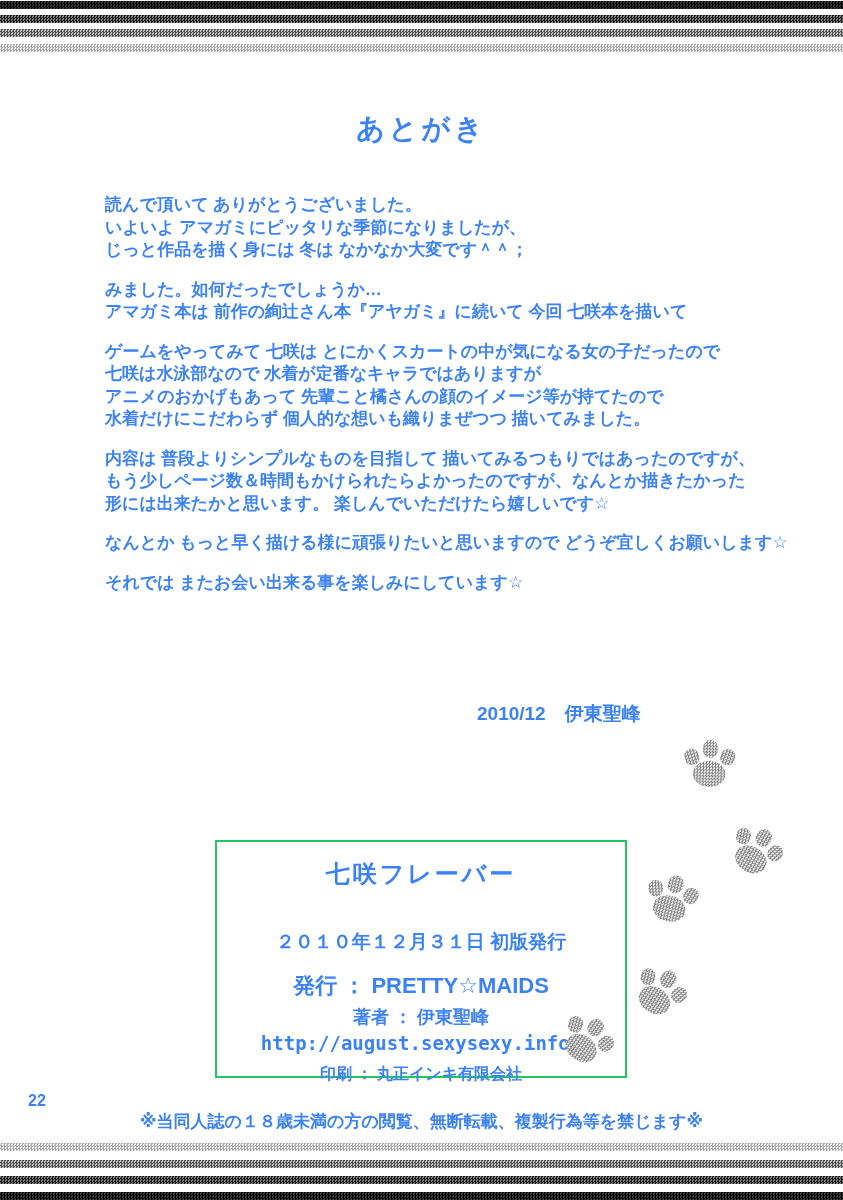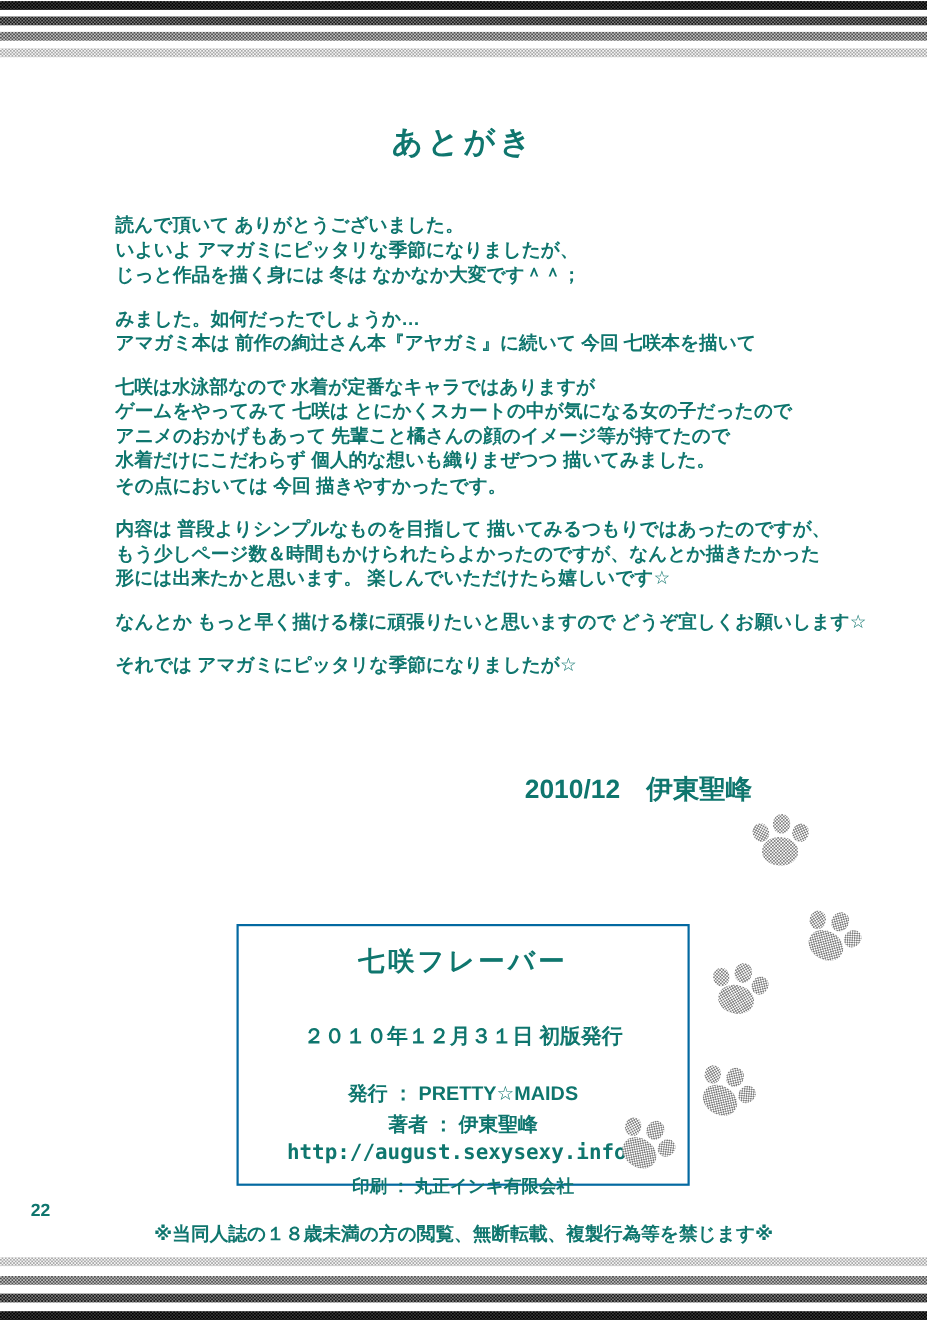--- a/index.html
+++ b/index.html
@@ -2,21 +2,21 @@
 <html><head>
 <meta charset="utf-8">
 <style>
   html,body{margin:0;padding:0;background:#e8e8e8;}
   .page{
     position:relative;
     width:843px;height:1200px;
     background:#ffffff;
     overflow:hidden;
     font-family:"Liberation Sans","DejaVu Sans",sans-serif;
-    color:#0f766e;
+    color:#3b82f6;
   }
   
   .bar{
     position:absolute;left:0;right:0;height:8px;
     background-image:conic-gradient(var(--c) 25%, var(--c2) 0 50%, var(--c) 0 75%, var(--c2) 0);
     background-size:3px 3px;
   }
   .bar.t1{top:1px;   --c:#000000;--c2:#3a3a3a;}
   .bar.t2{top:15px;  --c:#1a1a1a;--c2:#7d7d7d;}
   .bar.t3{top:29px;  --c:#4f4f4f;--c2:#c0c0c0;}
@@ -36,32 +36,32 @@
   
   .bodytext{
     position:absolute;left:105px;top:194px;width:680px;
     font-size:17px;line-height:22.5px;font-weight:bold;
   }
   .bodytext p{margin:0 0 17px 0;}
   .bodytext .ln{display:block;white-space:pre;}
 
   .signature{
     position:absolute;left:477px;top:701px;
-    font-size:24px;font-weight:bold;white-space:pre;
+    font-size:19px;font-weight:bold;white-space:pre;
   }
 
   
   .colophon{
     position:absolute;left:215px;top:840px;width:408px;height:234px;
-    border:2px solid #0369a1;background:transparent;
+    border:2px solid #22c55e;background:transparent;
     text-align:center;font-weight:bold;
   }
   .c-title  {margin-top:16px;font-size:24px;letter-spacing:3px;}
   .c-edition{margin-top:39px;font-size:19px;}
-  .c-pub    {margin-top:27px;font-size:18px;}
+  .c-pub    {margin-top:16px;font-size:22px;}
   .c-author {margin-top:4px; font-size:18px;}
   .c-url    {margin-top:3px; font-size:19px;font-family:"DejaVu Sans Mono","Liberation Mono",monospace;}
   .c-printer{margin-top:10px;font-size:16px;}
 
   
   .paw{position:absolute;width:52px;height:49px;}
   .paw i{
     position:absolute;border-radius:50%;
     background-image:conic-gradient(#7e7e7e 25%, #fbfbfb 0 50%, #7e7e7e 0 75%, #fbfbfb 0);
     background-size:3px 3px;
@@ -104,36 +104,35 @@
     <p>
       <span class="ln">読んで頂いて ありがとうございました。</span>
       <span class="ln">いよいよ アマガミにピッタリな季節になりましたが、</span>
       <span class="ln">じっと作品を描く身には 冬は なかなか大変です＾＾；</span>
     </p>
     <p>
       <span class="ln">みました。如何だったでしょうか…</span>
       <span class="ln">アマガミ本は 前作の絢辻さん本『アヤガミ』に続いて 今回 七咲本を描いて</span>
     </p>
     <p>
+      <span class="ln">ゲームをやってみて 七咲は とにかくスカートの中が気になる女の子だったので</span>
       <span class="ln">七咲は水泳部なので 水着が定番なキャラではありますが</span>
-      <span class="ln">ゲームをやってみて 七咲は とにかくスカートの中が気になる女の子だったので</span>
       <span class="ln">アニメのおかげもあって 先輩こと橘さんの顔のイメージ等が持てたので</span>
       <span class="ln">水着だけにこだわらず 個人的な想いも織りまぜつつ 描いてみました。</span>
-      <span class="ln">その点においては 今回 描きやすかったです。</span>
     </p>
     <p>
       <span class="ln">内容は 普段よりシンプルなものを目指して 描いてみるつもりではあったのですが、</span>
       <span class="ln">もう少しページ数＆時間もかけられたらよかったのですが、なんとか描きたかった</span>
       <span class="ln">形には出来たかと思います。 楽しんでいただけたら嬉しいです☆</span>
     </p>
     <p>
       <span class="ln">なんとか もっと早く描ける様に頑張りたいと思いますので どうぞ宜しくお願いします☆</span>
     </p>
     <p>
-      <span class="ln">それでは アマガミにピッタリな季節になりましたが☆</span>
+      <span class="ln">それでは またお会い出来る事を楽しみにしています☆</span>
     </p>
   </div>
 
   <div class="signature">2010/12　伊東聖峰</div>
 
   <div class="colophon">
     <div class="c-title">七咲フレーバー</div>
     <div class="c-edition">２０１０年１２月３１日 初版発行</div>
     <div class="c-pub">発行 ： PRETTY☆MAIDS</div>
     <div class="c-author">著者 ： 伊東聖峰</div>

